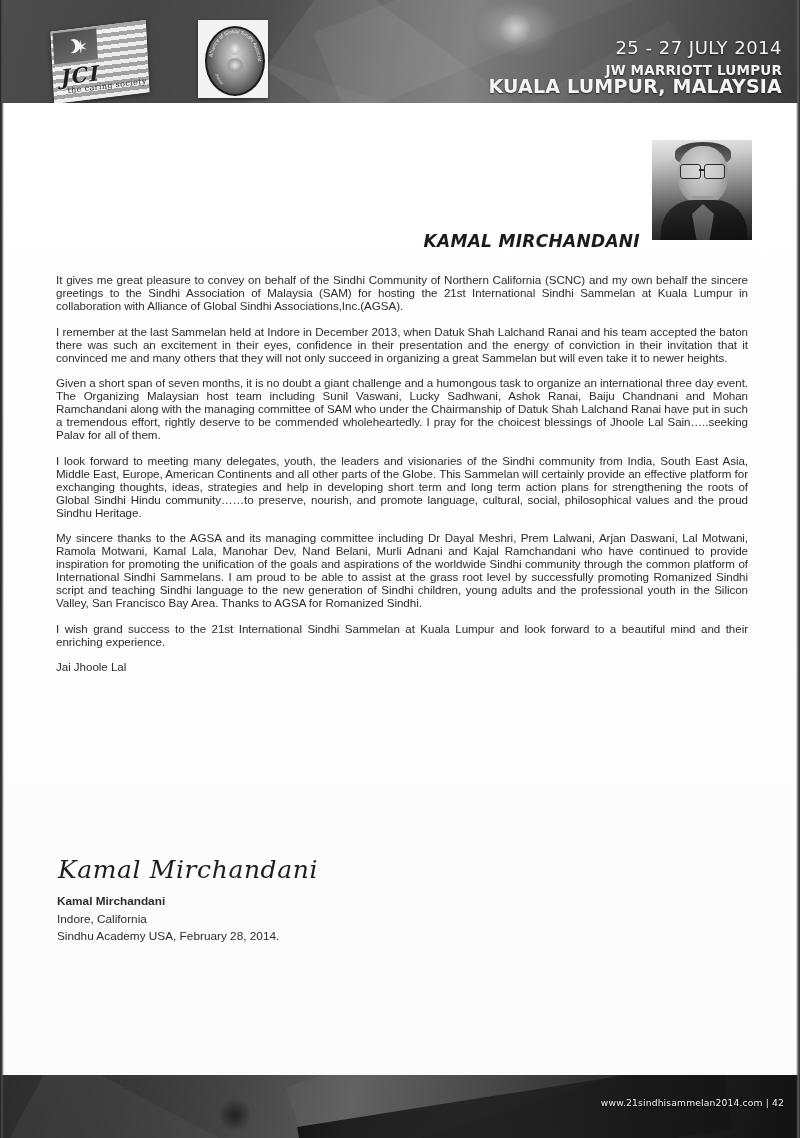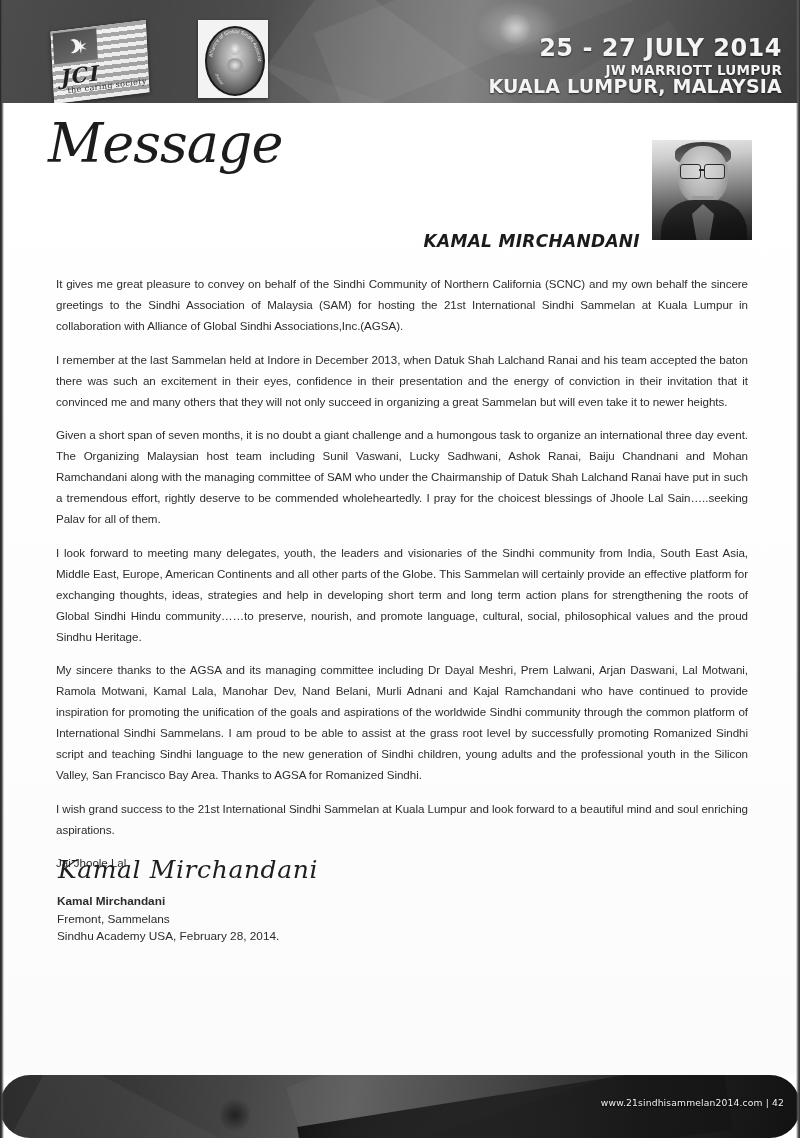--- a/index.html
+++ b/index.html
@@ -136,21 +136,21 @@
 
   .hdr-dates {
     position: absolute;
     right: 18px; top: 36px;
     text-align: right;
     color: #f4f4f4;
     font-family: "DejaVu Sans", sans-serif;
     text-shadow: 0 1px 2px rgba(0,0,0,.65);
   }
   .hdr-date-main {
-    font-size: 24px; font-weight: bold; letter-spacing: .5px;
+    font-size: 18px; font-weight: normal; letter-spacing: .5px;
     line-height: 24px;
   }
   .hdr-venue {
     font-size: 13.5px; font-weight: bold; letter-spacing: .2px;
     line-height: 16px; margin-top: 2px;
   }
   .hdr-city {
     font-size: 19px; font-weight: bold; letter-spacing: .2px;
     line-height: 16px;
   }
@@ -235,21 +235,21 @@
   }
 
   .body-col {
     position: absolute;
     left: 56px; top: 170px;
     width: 692px;
   }
   .para {
     font-family: "Liberation Sans", sans-serif;
     font-size: 11.6px;
-    line-height: 21px;
+    line-height: 13px;
     color: #2c2c2c;
     text-align: justify;
     margin: 0 0 12.5px 0;
     letter-spacing: -0.05px;
   }
   .para.closing { margin-top: 10px; margin-bottom: 0; }
 
   .signature {
     position: absolute;
     left: 58px; top: 752px;
@@ -271,21 +271,20 @@
 
   
   .footer-band {
     position: absolute;
     left: 0; top: 1075px;
     width: 800px; height: 63px;
     background:
       linear-gradient(116deg, rgba(255,255,255,0.10) 0%, rgba(255,255,255,0) 30%),
       linear-gradient(100deg, #151515 0%, #2a2a2a 14%, #464646 30%, #5d5d5d 44%, #414141 62%, #222222 80%, #121212 100%);
     overflow: hidden;
-    border-radius: 30px;
   }
   .ftr-streak {
     position: absolute;
     background: linear-gradient(90deg, rgba(255,255,255,0.13), rgba(255,255,255,0.01));
     transform-origin: left center;
   }
   .ftr-s1 { left: 30px;  top: -30px; width: 420px; height: 110px; transform: rotate(28deg); opacity: .40; }
   .ftr-s2 { left: 300px; top: 10px;  width: 520px; height: 90px;  transform: rotate(-18deg); opacity: .30; }
   .ftr-dark {
     position: absolute; left: 300px; top: 18px;
@@ -353,50 +352,49 @@
 
     <div class="hdr-dates">
       <div class="hdr-date-main">25 - 27 JULY 2014</div>
       <div class="hdr-venue">JW MARRIOTT LUMPUR</div>
       <div class="hdr-city">KUALA LUMPUR, MALAYSIA</div>
     </div>
   </div>
 
   <div class="sheet">
 
-    <div class="title-message">Message</div>
 
     <div class="portrait">
       <div class="p-hair"></div>
       <div class="p-head"></div>
       <div class="p-glass-l"></div>
       <div class="p-glass-r"></div>
       <div class="p-bridge"></div>
       <div class="p-neck"></div>
       <div class="p-body"></div>
       <div class="p-shirt"></div>
     </div>
 
     <div class="name-caption">KAMAL MIRCHANDANI</div>
 
     <div class="body-col">
       <p class="para">It gives me great pleasure to convey on behalf of the Sindhi Community of Northern California (SCNC) and my own behalf the sincere greetings to the Sindhi Association of Malaysia (SAM) for hosting the 21st International Sindhi Sammelan at Kuala Lumpur in collaboration with Alliance of Global Sindhi Associations,Inc.(AGSA).</p>
       <p class="para">I remember at the last Sammelan held at Indore in December 2013, when Datuk Shah Lalchand Ranai and his team accepted the baton there was such an excitement in their eyes, confidence in their presentation and the energy of conviction in their invitation that it convinced me and many others that they will not only succeed in organizing a great Sammelan but will even take it to newer heights.</p>
       <p class="para">Given a short span of seven months, it is no doubt a giant challenge and a humongous task to organize an international three day event.  The Organizing Malaysian host team including Sunil Vaswani, Lucky Sadhwani, Ashok Ranai, Baiju Chandnani and Mohan Ramchandani along with the managing committee of SAM who under the Chairmanship of Datuk Shah Lalchand Ranai have put in such a tremendous effort, rightly deserve to be commended wholeheartedly.  I pray for the choicest blessings of Jhoole Lal Sain…..seeking Palav for all of them.</p>
       <p class="para">I look forward to meeting many delegates, youth, the leaders and visionaries of the Sindhi community from India, South East Asia, Middle East, Europe, American Continents and all other parts of the Globe.  This Sammelan will certainly provide an effective platform for exchanging thoughts, ideas, strategies and help in developing short term and long term action plans for strengthening the roots of Global Sindhi Hindu community……to preserve, nourish, and promote language, cultural, social, philosophical values and the proud Sindhu Heritage.</p>
       <p class="para">My sincere thanks to the AGSA and its managing committee including Dr Dayal Meshri, Prem Lalwani, Arjan Daswani, Lal Motwani, Ramola Motwani, Kamal Lala, Manohar Dev, Nand Belani, Murli Adnani and Kajal Ramchandani who have continued to provide inspiration for promoting the unification of the goals and aspirations of the worldwide Sindhi community through the common platform of International Sindhi Sammelans.  I am proud to be able to assist at the grass root level by successfully promoting Romanized Sindhi script and teaching Sindhi language to the new generation of Sindhi children, young adults and the professional youth in the Silicon Valley, San Francisco Bay Area. Thanks to AGSA for Romanized Sindhi.</p>
-      <p class="para">I wish grand success to the 21st International Sindhi Sammelan at Kuala Lumpur and look forward to a beautiful mind and soul enriching aspirations.</p>
+      <p class="para">I wish grand success to the 21st International Sindhi Sammelan at Kuala Lumpur and look forward to a beautiful mind and their enriching experience.</p>
       <p class="para closing">Jai Jhoole Lal</p>
     </div>
 
     <div class="signature">Kamal Mirchandani</div>
 
     <div class="sign-block">
       <div class="sign-name">Kamal Mirchandani</div>
-      <div>Fremont, Sammelans</div>
+      <div>Indore, California</div>
       <div>Sindhu Academy USA, February 28, 2014.</div>
     </div>
   </div>
 
   <div class="footer-band">
     <div class="ftr-streak ftr-s1"></div>
     <div class="ftr-streak ftr-s2"></div>
     <div class="ftr-dark"></div>
     <div class="ftr-blob"></div>
     <div class="footer-text">www.21sindhisammelan2014.com  | 42</div>

